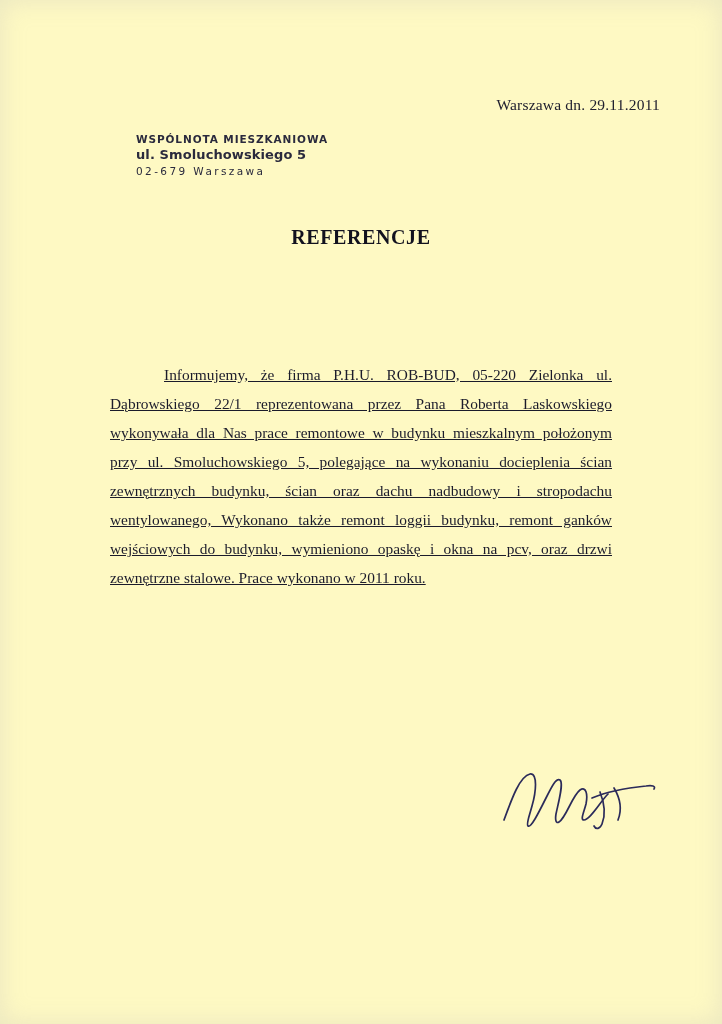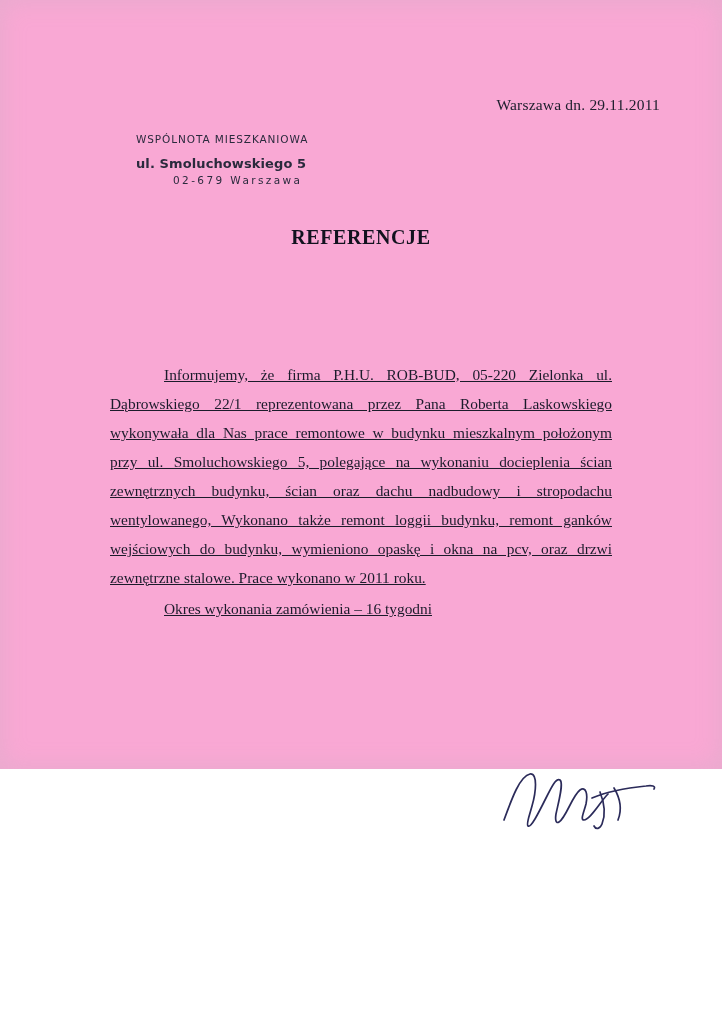--- a/index.html
+++ b/index.html
@@ -12,22 +12,22 @@
     height: 1024px;
     position: relative;
     font-family: "Liberation Serif", serif;
     color: #1a1a2e;
     overflow: hidden;
   }
   .page {
     position: absolute;
     left: 0; top: 0;
     width: 722px;
-    height: 769px;
-    background: #f9a8d4;
+    height: 1024px;
+    background: #fef9c3;
     box-sizing: border-box;
   }
   
   .page::before {
     content: "";
     position: absolute;
     inset: 0;
     pointer-events: none;
     box-shadow: inset 0 0 26px rgba(180,180,185,0.28);
   }
@@ -46,33 +46,32 @@
     color: #2a2a3d;
     line-height: 1.22;
   }
   .stamp-top {
     left: 136px;
     top: 133px;
   }
   .stamp .l1 {
     font-size: 10.5px;
     letter-spacing: 0.9px;
-    font-weight: 400;
+    font-weight: 700;
   }
   .stamp .l2 {
     font-size: 13px;
     font-weight: 700;
     letter-spacing: 0.1px;
-    margin-top: 10px;
+    margin-top: 1px;
   }
   .stamp .l3 {
     font-size: 10.5px;
     letter-spacing: 2.4px;
     margin-top: 2px;
-    margin-left: 37px;
   }
   .title {
     position: absolute;
     left: 0;
     top: 226px;
     width: 722px;
     text-align: center;
     font-weight: 700;
     font-size: 20px;
     letter-spacing: 0.6px;
@@ -117,23 +116,20 @@
     <div class="l2">ul. Smoluchowskiego 5</div>
     <div class="l3">02-679  Warszawa</div>
   </div>
 
   <div class="title">REFERENCJE</div>
 
   <div class="body-block para-1">
     <span class="indent"></span><span>Informujemy, że firma P.H.U. ROB-BUD, 05-220 Zielonka ul. Dąbrowskiego 22/1 reprezentowana przez Pana Roberta Laskowskiego wykonywała dla Nas prace remontowe w budynku mieszkalnym położonym przy ul. Smoluchowskiego 5, polegające na wykonaniu docieplenia ścian zewnętrznych budynku, ścian oraz dachu nadbudowy i stropodachu wentylowanego, Wykonano także remont loggii budynku, remont ganków wejściowych do budynku, wymieniono opaskę i okna na pcv, oraz drzwi zewnętrzne stalowe. Prace wykonano w 2011 roku.</span>
   </div>
 
-  <div class="body-block para-2">
-    <span class="indent"></span><span>Okres wykonania zamówienia – 16 tygodni</span>
-  </div>
 
 
   <div class="signature-wrap">
     <svg class="signature-svg" width="170" height="70" viewBox="0 0 170 70">
       <g fill="none" stroke="#2b2b5a" stroke-width="1.7" stroke-linecap="round">
         <path d="M8 58 C16 36, 24 14, 34 12 C42 11, 40 30, 36 44 C33 55, 30 62, 32 64 C35 66, 42 52, 50 36 C56 24, 60 16, 64 18 C68 21, 62 42, 60 52 C59 58, 60 62, 63 60 C70 56, 76 34, 84 28 C90 24, 92 32, 90 42 C88 50, 84 58, 88 58 C94 58, 104 40, 112 32"></path>
         <path d="M96 36 C110 30, 130 26, 150 24 C156 23, 160 24, 158 27"></path>
         <path d="M104 30 C108 40, 110 52, 106 62 C104 67, 100 68, 98 64"></path>
         <path d="M118 26 C124 36, 126 48, 122 58"></path>
       </g>

